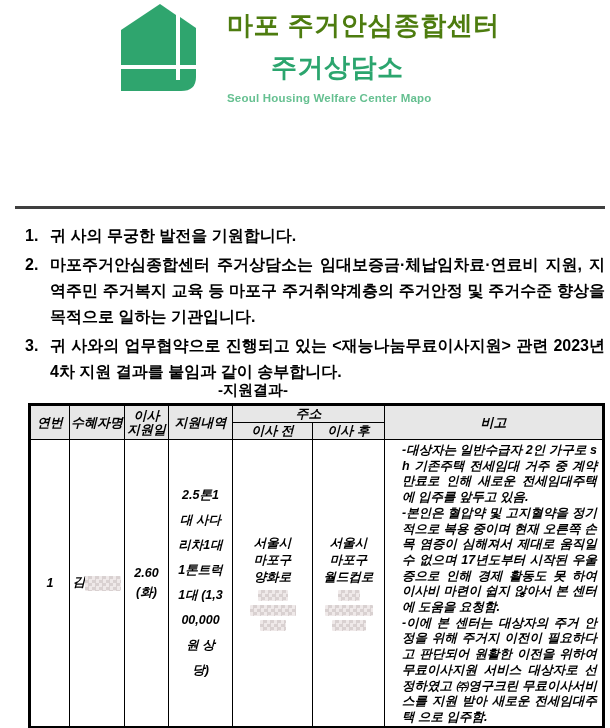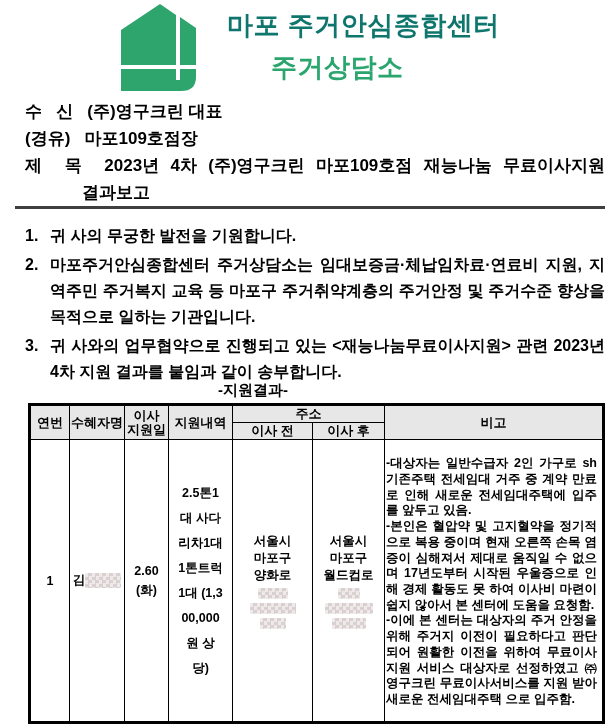--- a/index.html
+++ b/index.html
@@ -5,42 +5,42 @@
   * { margin:0; padding:0; box-sizing:border-box; }
   html,body { background:#fff; }
   .page {
     position:relative; width:610px; height:728px; background:#ffffff;
     font-family:"Liberation Sans", sans-serif; font-weight:700; color:#000;
     overflow:hidden;
   }
   
   .logo { position:absolute; left:121px; top:3px; width:75px; height:88px; }
   .brand { position:absolute; left:227px; top:8px; }
-  .brand-l1 { font-size:26px; color:#0f766e; letter-spacing:0.5px; white-space:nowrap; }
+  .brand-l1 { font-size:26px; color:#4d7c0f; letter-spacing:0.5px; white-space:nowrap; }
   .brand-l2 { font-size:26px; color:#2BA56E; letter-spacing:0.5px; margin-top:7px;margin-left:44px; }
   .brand-sub { font-size:11.5px; color:#66C091; margin-top:7px; letter-spacing:0.2px; }
   
   .meta { position:absolute; left:25px; top:98px; width:580px; font-size:17px; }
   .meta-line { line-height:27px; white-space:pre-wrap; }
   .subject-line { line-height:27px; text-align:justify; text-align-last:justify; white-space:pre-wrap; }
   .subject-cont { line-height:27px; padding-left:57px; }
   .rule { position:absolute; left:15px; top:206px; width:590px; height:3px; background:#3f3f3f; }
   
   .paras { position:absolute; left:25px; top:223px; width:580px; font-size:16px; }
   .para { display:flex; margin-bottom:3px; }
   .para-no { flex:none; width:25px; line-height:26px; }
   .para-text { flex:1; line-height:26px; text-align:justify; word-break:break-all; }
   .caption { position:absolute; left:0; top:381px; width:506px; text-align:center; font-size:15px; }
   
   table.result { position:absolute; left:28px; top:403px; width:574px;
-    border-collapse:collapse; table-layout:fixed; border:3px solid #000; }
+    border-collapse:collapse; table-layout:fixed; border:3px solid #000;font-style:italic; }
   table.result th, table.result td { border:1.5px solid #000; }
   table.result th { background:#e7e7e7; font-size:13px; line-height:14px; padding:1px 0; font-weight:700; text-align:center; vertical-align:middle; }
   table.result td { font-size:12.5px; text-align:center; vertical-align:middle; font-weight:700; }
-  td.cell-note { vertical-align:top; text-align:justify; padding:3px 5px 0 1px; font-size:12px; line-height:15.7px; word-break:break-all; overflow:hidden; }
+  td.cell-note { vertical-align:top; text-align:justify; padding:3px 5px 0 17px; font-size:12px; line-height:15.7px; word-break:break-all; overflow:hidden; }
   td.cell-detail { padding:0 9px; line-height:25px; word-break:break-all; }
   .date-line { line-height:19px; }
   .addr-line { line-height:17px; }
   .note-para { text-align:justify; text-align-last:left; word-break:break-all; }
   
   .blur {
     display:inline-block; vertical-align:middle;
     background:repeating-conic-gradient(#d9d1d1 0% 25%, #efe9e9 0% 50%);
     background-size:7px 7px; filter:blur(0.6px); border-radius:1px;
   }
@@ -57,28 +57,23 @@
     <svg viewBox="0 0 75 88" width="75" height="88" aria-hidden="true">
       <path d="M39 1 L0 27 L0 62 L55 62 L55 12 Z" fill="#2FA56E"></path>
       <path d="M59 14 L75 25 L75 62 L59 62 Z" fill="#2FA56E"></path>
       <path d="M0 66 L75 66 L75 74 Q75 88 60 88 L0 88 Z" fill="#2FA56E"></path>
       <rect x="55" y="66" width="4" height="11" fill="#ffffff"></rect>
     </svg>
   </div>
   <div class="brand">
     <div class="brand-l1">마포 주거안심종합센터</div>
     <div class="brand-l2">주거상담소</div>
+    <div class="brand-sub">Seoul Housing Welfare Center Mapo</div>
   </div>
 
-  <div class="meta">
-    <div class="meta-line">수   신   (주)영구크린 대표</div>
-    <div class="meta-line">(경유)   마포109호점장</div>
-    <div class="subject-line">제  목  2023년 4차 (주)영구크린 마포109호점 재능나눔 무료이사지원</div>
-    <div class="subject-cont">결과보고</div>
-  </div>
   <div class="rule"></div>
 
   <div class="paras">
     <div class="para">
       <div class="para-no">1.</div>
       <div class="para-text">귀 사의 무궁한 발전을 기원합니다.</div>
     </div>
     <div class="para">
       <div class="para-no">2.</div>
       <div class="para-text">마포주거안심종합센터 주거상담소는 임대보증금·체납임차료·연료비 지원, 지역주민 주거복지 교육 등 마포구 주거취약계층의 주거안정 및 주거수준 향상을 목적으로 일하는 기관입니다.</div>

